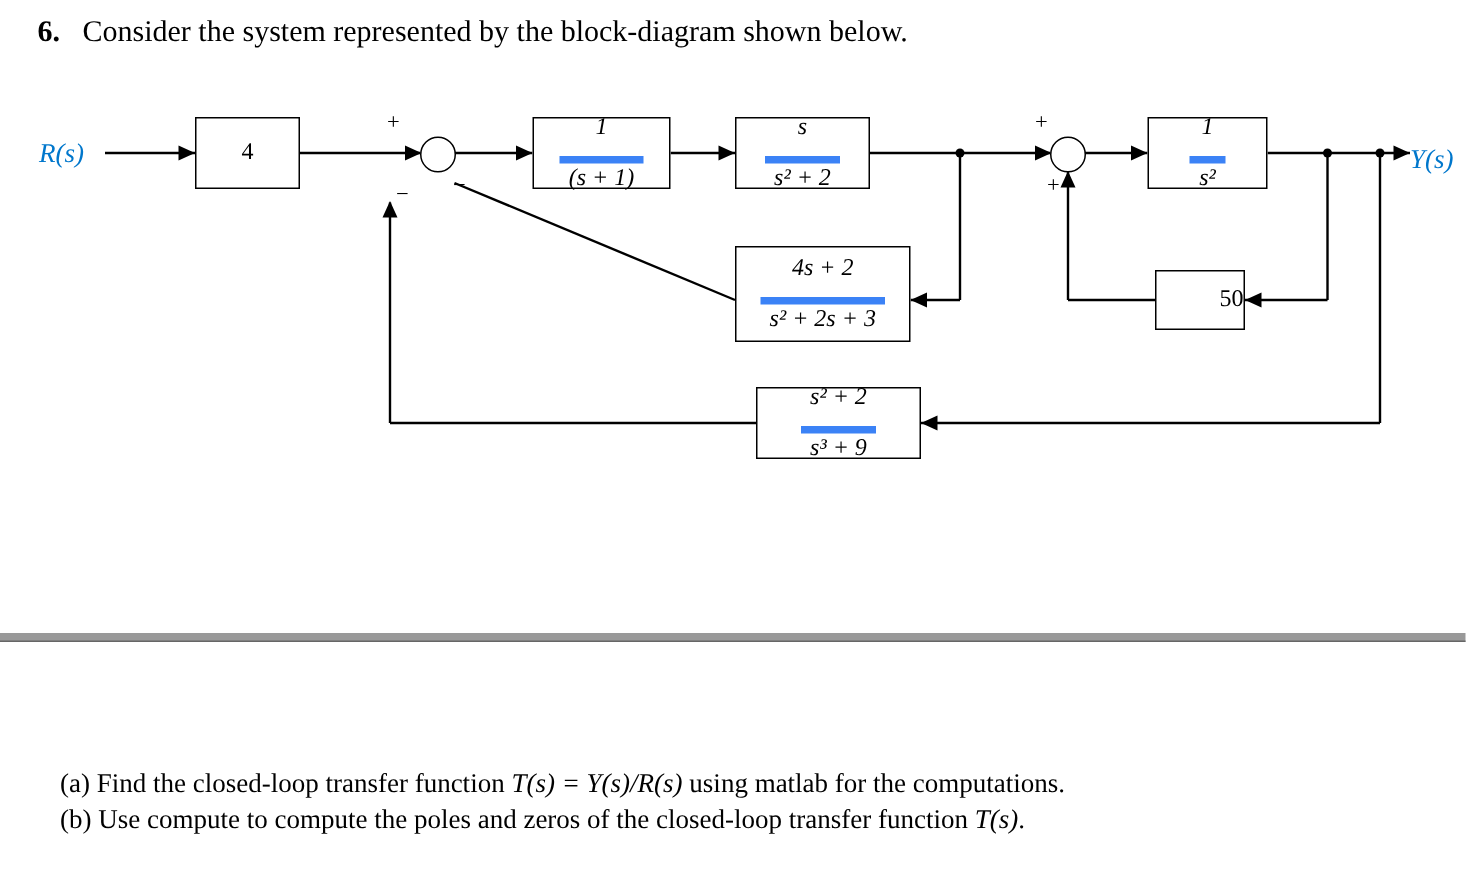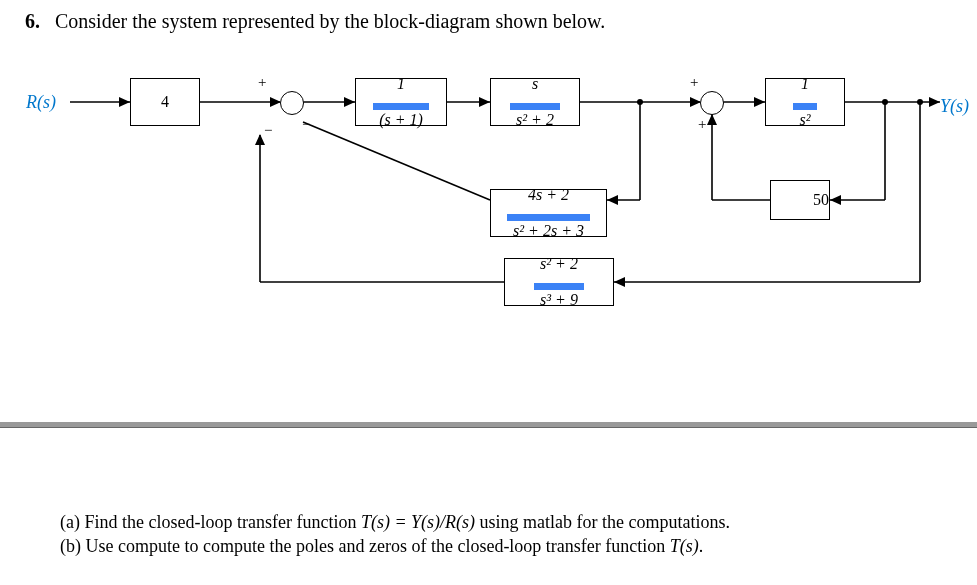--- a/index.html
+++ b/index.html
@@ -41,21 +41,21 @@
     background: #fff;
     display: flex;
     flex-direction: column;
     justify-content: center;
     align-items: center;
     font-size: 16px;
     font-style: italic;
     box-sizing: border-box;
   }
   .box .num { text-align: center; line-height: 1.1; padding: 0 6px; }
-  .box .den { border-top: 7px solid #3b82f6; text-align: right; line-height: 1.1; padding: 1px 6px 0; margin-top: 10px; }
+  .box .den { border-top: 5px solid #3b82f6; text-align: right; line-height: 1.1; padding: 1px 6px 0; margin-top: 10px; }
   .sumnode {
     position: absolute;
     width: 22px;
     height: 22px;
     border: 1.5px solid #000;
     border-radius: 50%;
     background: #fff;
   }
   .sumsign {
     position: absolute;
@@ -81,21 +81,20 @@
     height: 5px;
     background: #999;
     border-bottom: 1px solid #666;
   }
   .parts {
     position: absolute;
     top: 510px;
     left: 40px;
     font-size: 18px;
     line-height: 1.35;
-    margin-left: 20px;
   }
   .subitalic { font-style: italic; }
   .dot { position: absolute; width:6px; height:6px; background:#000; border-radius:50%; }
 </style>
 </head>
 <body>
 
 <div class="question-header">
   <strong>6.</strong>&nbsp;&nbsp;
   <span>Consider the system represented by the block-diagram shown below.</span>
@@ -175,21 +174,21 @@
 
   <div class="sumnode" style="left:700px; top:31px;"></div>
   <div class="sumsign" style="left:690px; top:14px;">+</div>
   <div class="sumsign" style="left:698px; top:56px;">+</div>
 
   <div class="box" style="left:765px; top:18px; width:80px; height:48px;">
     <div class="num">1</div>
     <div class="den">s²</div>
   </div>
 
-  <div class="box" style="left:490px; top:129px; width:117px; height:48px;">
+  <div class="box" style="left:490px; top:104px; width:117px; height:64px;">
     <div class="num">4s + 2</div>
     <div class="den">s² + 2s + 3</div>
   </div>
 
   <div class="box" style="left:770px; top:120px; width:60px; height:40px; font-style:normal;align-items:flex-end;">
     <span>50</span>
   </div>
 
   <div class="box" style="left:504px; top:198px; width:110px; height:48px;">
     <div class="num">s² + 2</div>

